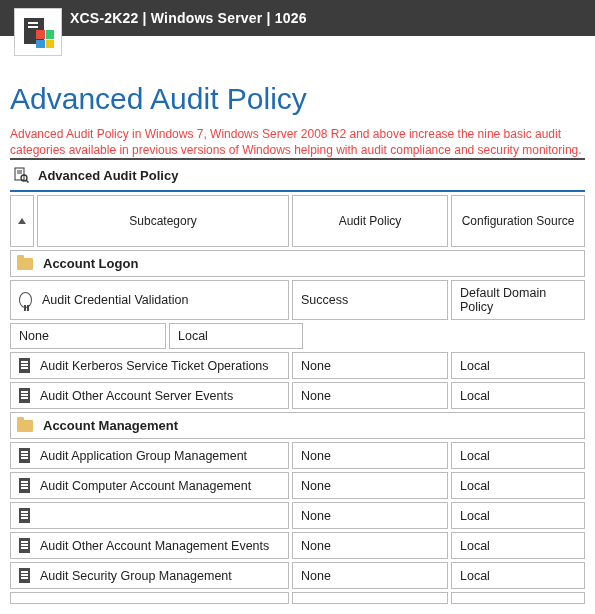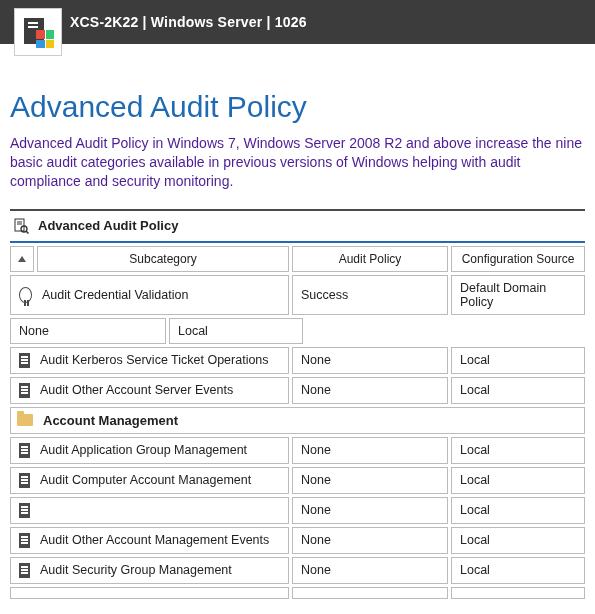--- a/index.html
+++ b/index.html
@@ -17,21 +17,21 @@
   .viewport {
     width: 595px;
     height: 614px;
     overflow-y: scroll;
     overflow-x: hidden;
   }
   
   .topbar {
     background: #3c3c3c;
     color: #fff;
-    height: 44px;
+    height: 36px;
     display: flex;
     align-items: center;
     padding-left: 0;
     position: relative;
   }
   .topbar-under {
     height: 18px;
     background: #fff;
   }
   .topbar .logo-wrap {
@@ -77,24 +77,23 @@
   .content {
     padding: 10px 10px 20px 10px;
   }
   h1.page-title {
     color: #1f6ab2;
     font-weight: 400;
     font-size: 30px;
     margin: 18px 0 10px 0;
   }
   .page-desc {
-    font-size: 14px;
-    color: #4c1d95;
+    font-size: 12px;
+    color: #ef4444;
     line-height: 1.35;
-    margin-bottom: 18px;
   }
   
   .section-head {
     border-top: 2px solid #4a4a4a;
     border-bottom: 2px solid #1f6ab2;
     padding: 6px 0 6px 2px;
     display:flex;
     align-items:center;
     gap:8px;
     margin-bottom: 3px;
@@ -108,21 +107,21 @@
     color:#222;
   }
   .grid-head {
     display:flex;
     gap:3px;
     margin-bottom:3px;
   }
   .grid-head .col {
     background:#fff;
     border:1px solid #bbb;
-    padding:5px 6px;
+    padding:18px 6px;
     font-size:12px;
     text-align:center;
     color:#222;
     display:flex;
     align-items:center;
     justify-content:center;
     gap:4px;
   }
   .col-sort {
     width:24px; flex:0 0 24px; justify-content:center;
@@ -236,20 +235,24 @@
     <div class="grid-head">
       <div class="col col-sort">
           <span class="sort-arrow"></span>
         </div>
       <div class="col col-sub">Subcategory</div>
       <div class="col col-evt">Audit Policy</div>
       <div class="col col-src">Configuration Source</div>
     </div>
 
     <div id="table-body">
+        <div class="group-row">
+          <span class="folder-icon"></span>
+          <span>Account Logon</span>
+        </div>
         <div class="data-row">
           <div class="cell cell-sub">
             <span class="item-icon ribbon"></span>
             <span>Audit Credential Validation</span>
           </div>
           <div class="cell cell-evt">
             <span>Success</span>
           </div>
           <div class="cell cell-src">
             <span>Default Domain Policy</span>

